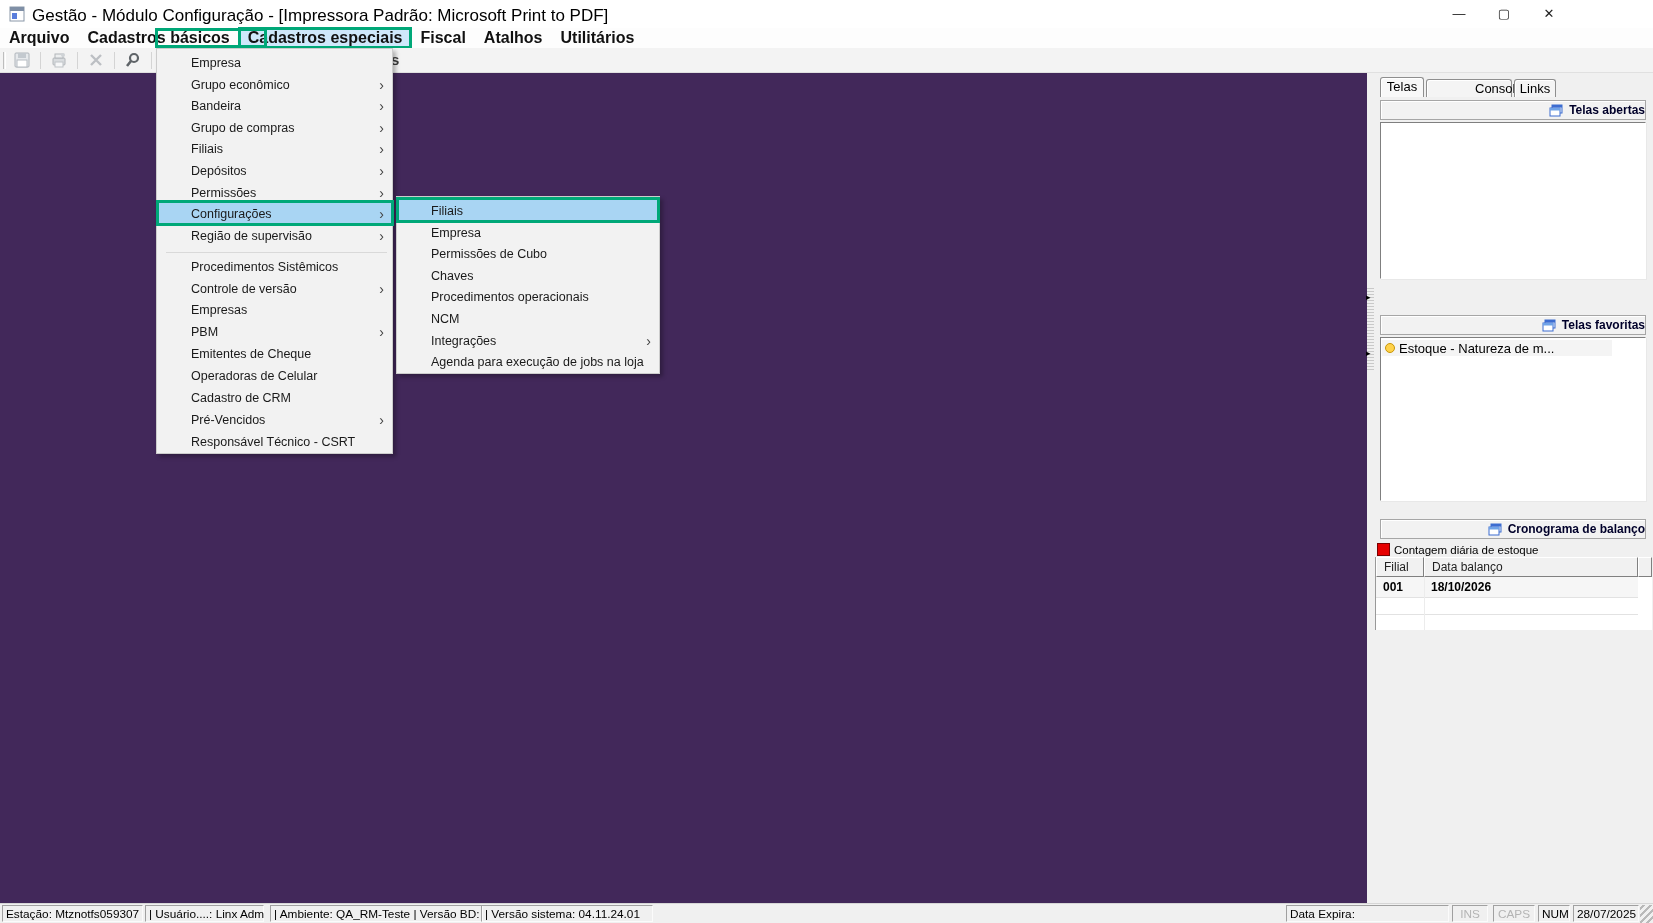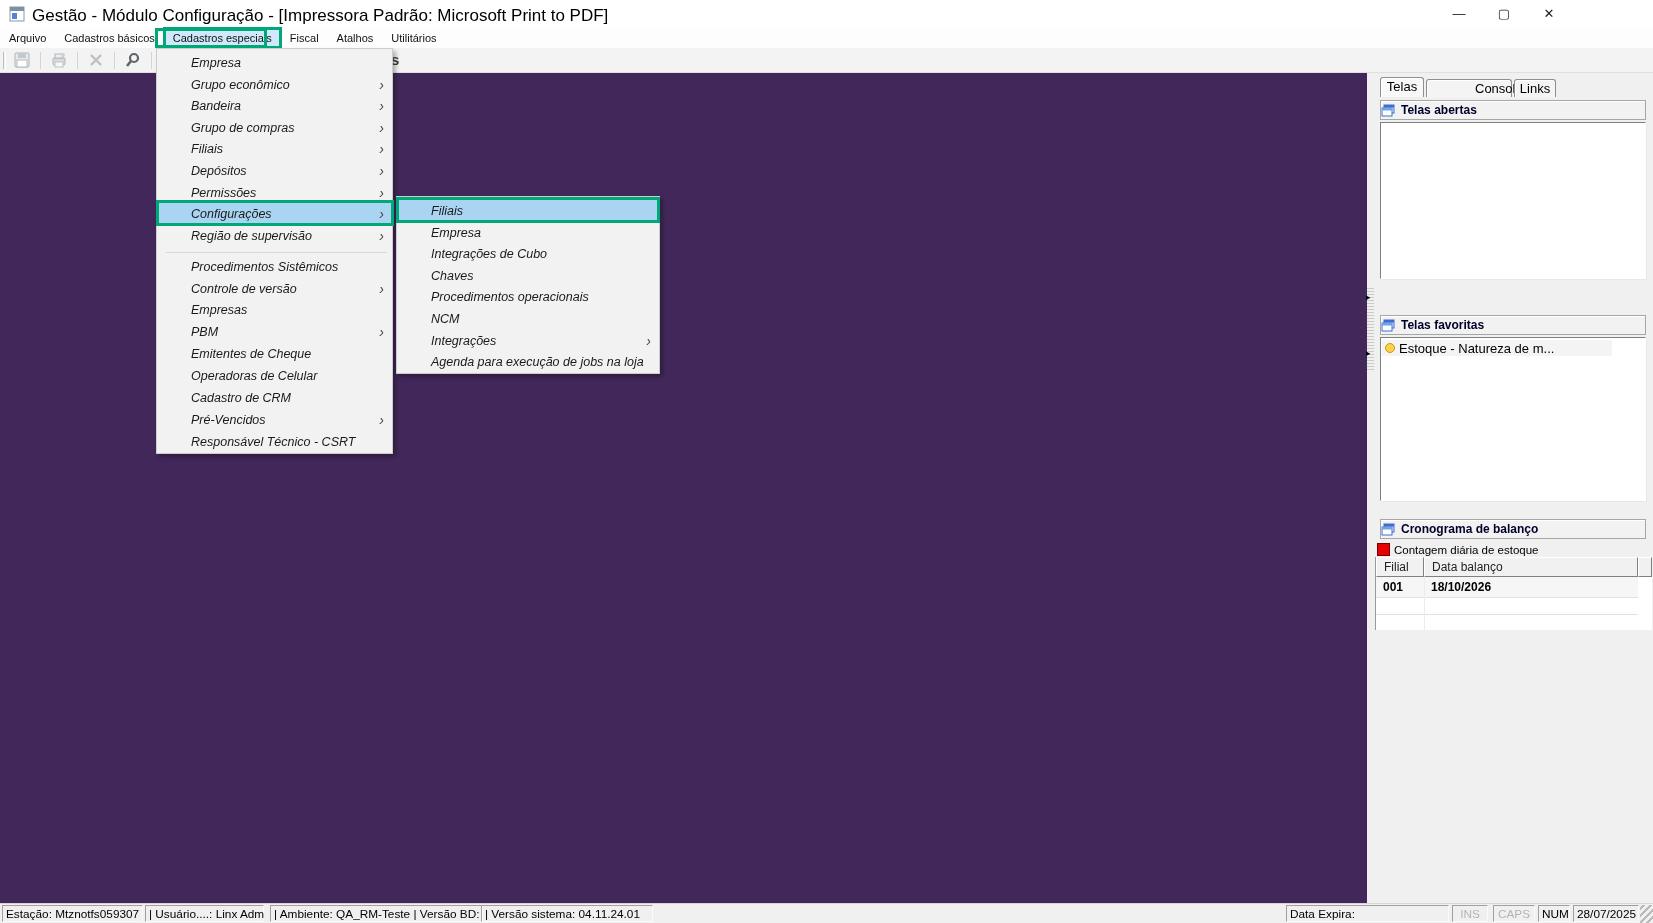--- a/index.html
+++ b/index.html
@@ -8,38 +8,38 @@
 
   
   #titlebar { position:absolute; left:0; top:0; width:1653px; height:28px; background:#ffffff; }
   #app-icon { position:absolute; left:9px; top:6px; width:16px; height:16px; }
   #title-text { position:absolute; left:32px; top:6px; font-size:17px; color:#000; white-space:nowrap; }
   .winbtn { position:absolute; top:2px; width:26px; height:24px; text-align:center; line-height:24px;
     font-size:13px; color:#222; }
 
   
   #menubar { position:absolute; left:0; top:28px; width:1653px; height:20px; background:#fdfdfd;
-    display:flex; align-items:center; font-size:11px; color:#111; }
+    display:flex; align-items:center; font-size:16px; color:#111;font-weight:bold; }
   .menuitem { padding:0 9px; height:20px; line-height:20px; white-space:nowrap; }
   .menuitem.hl { background:#cfe8fb; outline:3px solid #00a878; outline-offset:-2px; }
 
   
   #toolbar { position:absolute; left:0; top:48px; width:1653px; height:25px; background:#f3f3f3;
     border-bottom:1px solid #e0e0e0; display:flex; align-items:center; }
   .tgrip { width:3px; height:17px; border-left:1px solid #bdbdbd; border-right:1px solid #ffffff; margin:0 4px 0 3px; }
   .tsep { width:1px; height:17px; background:#d4d4d4; margin:0 6px; }
   .tbtn { width:24px; height:22px; display:flex; align-items:center; justify-content:center; }
   #toolbar-fragment { position:absolute; left:391px; top:51px; font-size:15px; font-weight:bold; color:#3c3c3c; z-index:5; }
 
   
   #mdi { position:absolute; left:0; top:73px; width:1367px; height:830px; background:#42285a; }
 
   
   .dropdown { position:absolute; background:#f2f2f2; border:1px solid #cccccc;
-    box-shadow:3px 3px 4px rgba(0,0,0,0.28); font-size:12.5px; color:#1a1a1a;font-style:italic; }
+    box-shadow:3px 3px 4px rgba(0,0,0,0.28); font-size:12.5px; color:#1a1a1a; }
   #menu1 { left:156px; top:48px; width:237px; height:406px; z-index:20; }
   #menu2 { left:396px; top:196px; width:264px; height:178px; z-index:30; }
   .mrow { position:absolute; left:1px; width:calc(100% - 2px); height:22px; line-height:22px; white-space:nowrap; }
   .mrow .mlabel { position:absolute; left:33px; top:0; }
   .mrow .marrow { position:absolute; right:7px; top:0; font-size:14px; color:#444; }
   .mrow.hl { background:#a9d5f3; }
   .msep { position:absolute; left:9px; right:5px; height:1px; background:#d9d9d9; }
 
   .greenbox { position:absolute; border:3px solid #00a878; background:transparent; z-index:40; pointer-events:none; }
   #gb-menubar { left:155px; top:28px; width:112px; height:20px; }
@@ -51,21 +51,21 @@
   #splitter-hatch { position:absolute; left:0; top:213px; width:7px; height:84px;
     background:repeating-linear-gradient(0deg,#c9c9c9 0 1px,#f0f0f0 1px 3px); }
   .split-arrow { position:absolute; left:-1px; font-size:9px; color:#000; line-height:9px; }
 
   
   #rightpanel { position:absolute; left:1374px; top:73px; width:279px; height:830px; background:#f0f0f0; font-size:12px; color:#000; }
   .tab { position:absolute; top:6px; height:18px; background:#f4f4f4; border:1px solid #8e8e8e; border-bottom:none;
     border-radius:3px 3px 0 0; text-align:center; font-size:13px; line-height:17px; box-shadow:inset 1px 1px 0 #ffffff; }
   .tab.active { top:4px; height:20px; background:#f8f8f8; }
   .panel-header { position:absolute; left:6px; width:266px; height:20px; background:#f2f2f2;
-    border:1px solid #a6a6a6; box-shadow:inset 1px 1px 0 #ffffff; display:flex; align-items:center; gap:6px; padding-left:0; }
+    border:1px solid #a6a6a6; box-shadow:inset 1px 1px 0 #ffffff; display:flex; align-items:center; gap:6px; padding-left:12px;justify-content:flex-end; }
   .panel-header b { font-size:12px; color:#00002a; }
   .whitebox { position:absolute; left:6px; width:266px; background:#ffffff;
     border:1px solid #7f7f7f; border-right-color:#ffffff; border-bottom-color:#ffffff;
     box-shadow:1px 1px 0 #e8e8e8; }
   .fav-item { position:absolute; left:1px; top:2px; width:230px; height:16px; background:#f4f4f4;
     display:flex; align-items:center; gap:4px; padding-left:3px; font-size:13px; white-space:nowrap; }
   .fav-dot { width:10px; height:10px; border-radius:50%; background:#ffd24a; border:1px solid #c8960a; }
   #legend { position:absolute; left:3px; top:470px; display:flex; align-items:center; gap:4px; font-size:11.5px; }
   #legend .redsq { width:13px; height:13px; background:#e60000; border:1px solid #7a0000; }
 
@@ -229,21 +229,21 @@
 </div>
 
 <div id="menu2" class="dropdown">
   <div class="mrow hl" style="top:3px">
       <span class="mlabel">Filiais</span>
     </div>
   <div class="mrow" style="top:25px">
       <span class="mlabel">Empresa</span>
     </div>
   <div class="mrow" style="top:46px">
-      <span class="mlabel">Integrações de Cubo</span>
+      <span class="mlabel">Permissões de Cubo</span>
     </div>
   <div class="mrow" style="top:68px">
       <span class="mlabel">Chaves</span>
     </div>
   <div class="mrow" style="top:89px">
       <span class="mlabel">Procedimentos operacionais</span>
     </div>
   <div class="mrow" style="top:111px">
       <span class="mlabel">NCM</span>
     </div>

